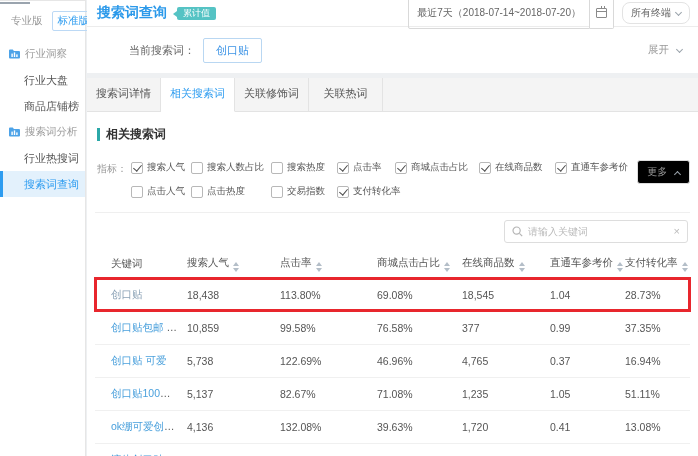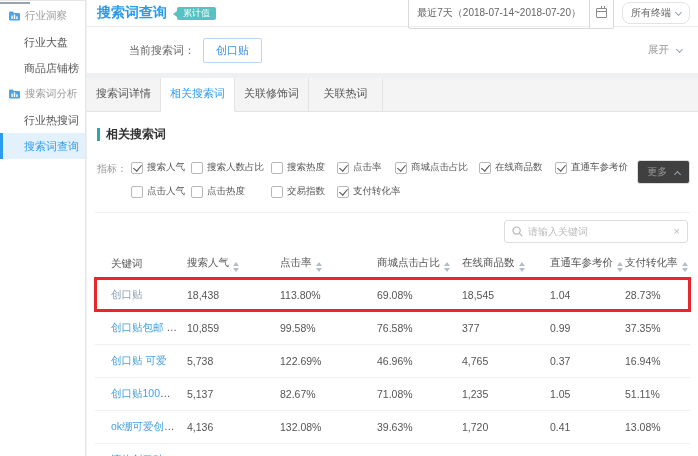--- a/index.html
+++ b/index.html
@@ -52,21 +52,21 @@
   .section-title { display:flex; align-items:center; gap:6px; padding-top:14px; margin-left:4px; }
   .section-bar { width:3px; height:13px; background:#2ba8a8; }
   .section-label { font-size:12px; font-weight:bold; color:#333; }
 
   .filters { display:flex; margin:18px 0 0 4px; }
   .filters-label { color:#999; font-size:10px; width:34px; padding-top:1px; flex:none; }
   .filter-grid { display:grid; grid-template-columns:60px 80px 66px 58px 84px 76px auto; row-gap:11px; }
   .filter-item { display:flex; align-items:center; font-size:9.5px; color:#555; cursor:pointer; white-space:nowrap; }
   .cb { width:12px; height:12px; border:1px solid #b8b8b8; border-radius:2px; background:#fff; display:inline-block; position:relative; margin-right:4px; flex:none; }
   .cb.on::after { content:""; position:absolute; left:3px; top:0; width:4px; height:7px; border-right:1.5px solid #4a4a4a; border-bottom:1.5px solid #4a4a4a; transform:rotate(40deg); }
-  .more-btn { position:absolute; right:8px; top:48px; border:1px solid #ddd; border-radius:3px; background:#404040; color:#999; font-size:10px; padding:4px 9px; cursor:pointer; }
+  .more-btn { position:absolute; right:8px; top:48px; border:1px solid #ddd; border-radius:3px; background:#000000; color:#999; font-size:10px; padding:4px 9px; cursor:pointer; }
 
   .filters-divider { border-top:1px solid #efefef; margin:14px 2px 0 2px; }
 
   .search-row { display:flex; justify-content:flex-end; align-items:center; height:36px; padding-right:4px; }
   .search-input { width:184px; height:23px; border:1px solid #ddd; border-radius:3px; display:flex; align-items:center; padding:0 7px; background:#fff; }
   .search-input input { border:none; outline:none; flex:1; font-size:10px; color:#555; margin-left:5px; font-family:inherit; min-width:0; }
   .search-input input::placeholder { color:#bbb; }
   .clear-x { color:#bbb; font-size:11px; cursor:pointer; line-height:1; }
 
   table { width:calc(100% - 4px); margin:2px 2px 0 2px; border-collapse:collapse; font-size:10.5px; table-layout:fixed; }
@@ -86,20 +86,24 @@
   .mag { flex:none; }
   .folder-icon { flex:none; }
 </style>
 </head>
 <body>
 
 <div class="app">
 
   <div class="sidebar">
     <div class="sidebar-stub"></div>
+    <div class="version-tabs">
+        <span class="version-tab">专业版</span>
+        <span class="version-tab active">标准版</span>
+      </div>
     <div class="nav">
         <div class="nav-section">
           <svg class="folder-icon" width="11" height="10" viewBox="0 0 11 10">
             <path d="M0 1.6 Q0 .6 1 .6 H3.8 L4.9 1.9 H10 Q11 1.9 11 2.9 V8.4 Q11 9.4 10 9.4 H1 Q0 9.4 0 8.4 Z" fill="#4da3e8"></path>
             <rect x="2.4" y="4.6" width="1.4" height="3.4" fill="#fff"></rect>
             <rect x="4.8" y="3.4" width="1.4" height="4.6" fill="#fff"></rect>
             <rect x="7.2" y="5.4" width="1.4" height="2.6" fill="#fff"></rect>
           </svg>
           <span>行业洞察</span>
         </div>

